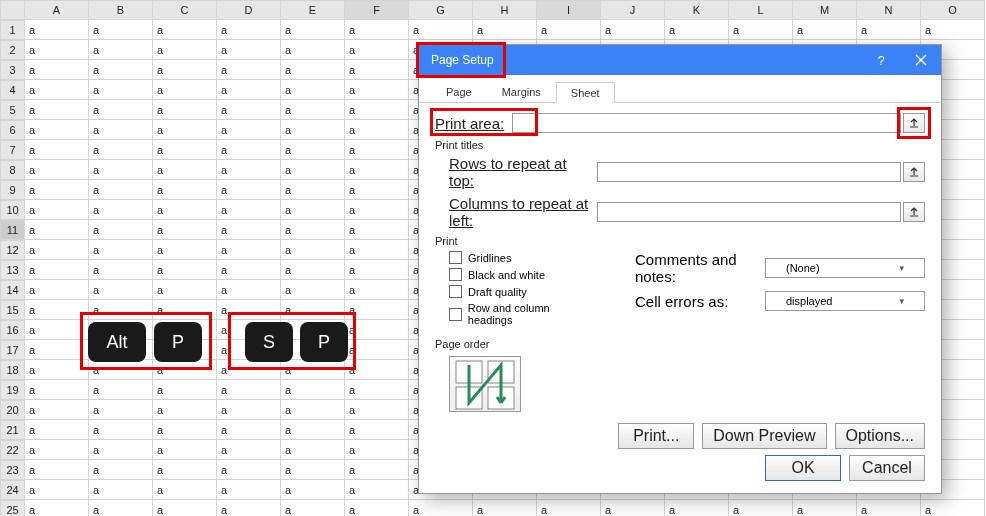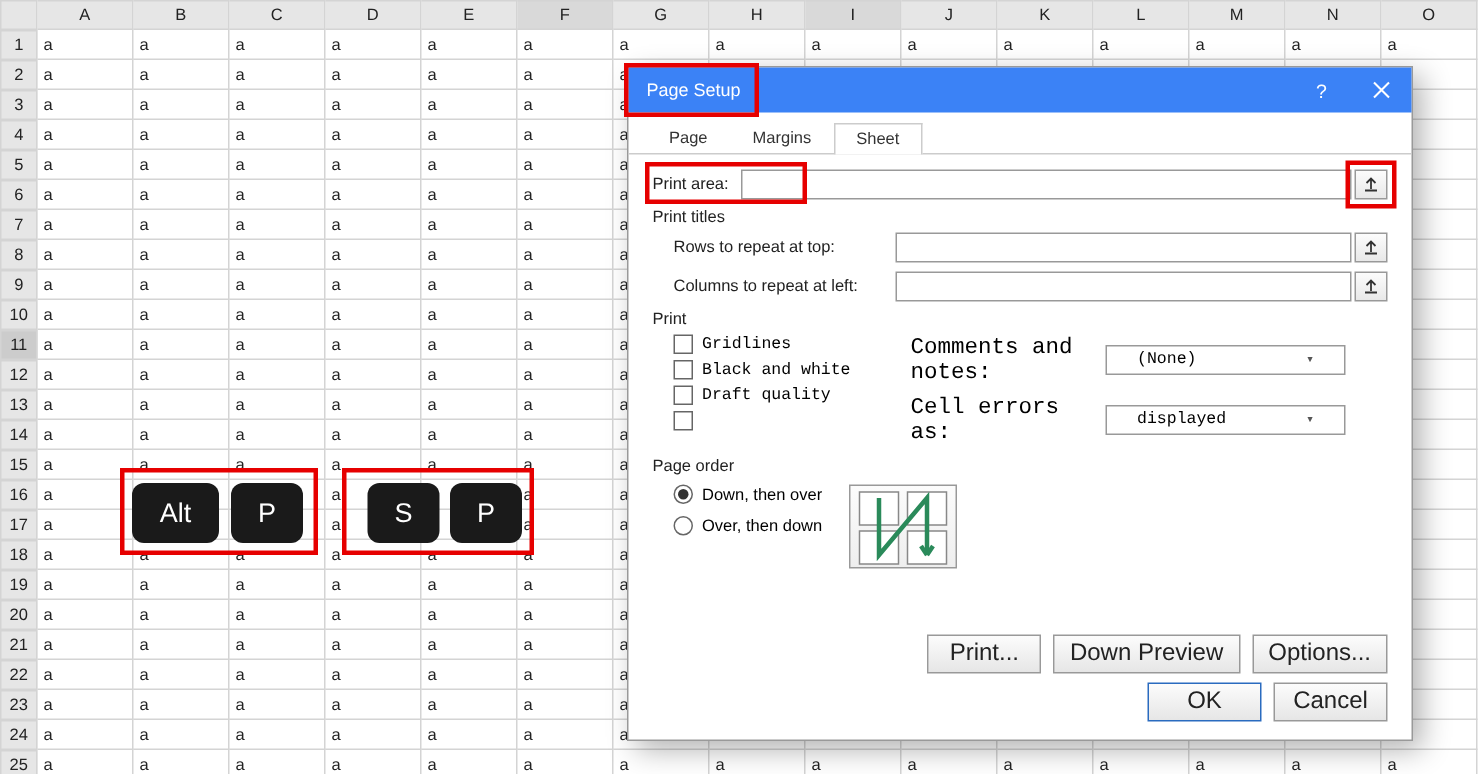--- a/index.html
+++ b/index.html
@@ -30,34 +30,34 @@
 .title-btns { position: absolute; right: 0; top: 0; height: 30px; display: flex; }
 .title-btn { width: 40px; height: 30px; display: flex; align-items: center; justify-content: center; color: #fff; font-size: 13px; }
 .rb-title { left: -3px; top: -3px; width: 90px; height: 36px; z-index: 5; position: absolute; border: 3px solid #e60000; }
 
 .tabs { display: flex; padding: 6px 12px 0 12px; border-bottom: 1px solid #ccc; gap: 0; }
 .tab { padding: 4px 14px; border: 1px solid transparent; border-bottom: none; color: #333; font-size: 11px; }
 .tab.active { border-color: #ccc; background: #fff; position: relative; top: 1px; }
 
 .body { padding: 10px 16px; }
 .form-row { display: flex; align-items: center; margin-bottom: 6px; position: relative; }
-.lbl { font-size: 11px; margin-right: 8px; color: #222; }
+.lbl { font-size: 15px; margin-right: 8px; color: #222; text-decoration: underline; }
 .inp { flex: 1; height: 20px; border: 1px solid #999; padding: 0 4px; font-size: 11px; }
 .range-btn { width: 22px; height: 20px; border: 1px solid #999; background: linear-gradient(#fcfcfc,#e8e8e8); display: flex; align-items: center; justify-content: center; margin-left: 2px; }
 .range-btn svg { width: 12px; height: 12px; }
 .rb-pa { left: -5px; top: -5px; width: 108px; height: 28px; position: absolute; border: 3px solid #e60000; }
 .rb-rb { position: absolute; border: 3px solid #e60000; }
 
 .section-lbl { font-size: 11px; margin: 4px 0 4px 0; color: #222; }
 .indent { margin-left: 14px; }
 .chk-row { display: flex; align-items: center; margin-bottom: 4px; gap: 6px; }
 .chk { width: 13px; height: 13px; border: 1px solid #666; background: #fff; }
 .radio { width: 13px; height: 13px; border: 1px solid #666; border-radius: 50%; background: #fff; display: flex; align-items: center; justify-content: center; }
 .radio.sel::after { content: ''; width: 7px; height: 7px; background: #333; border-radius: 50%; }
-.print-grid { display: flex; gap: 40px; margin-top: 4px; font-family: Liberation Mono, monospace; }
+.print-grid { display: flex; gap: 40px; margin-top: 4px; }
 .print-col { display: flex; flex-direction: column; }
 .combo { height: 20px; border: 1px solid #999; background: #fff; display: flex; align-items: center; justify-content: space-between; padding: 0 20px; width: 160px; font-size: 11px; }
 .combo .arrow { font-size: 9px; color: #555; }
 .pr-right { display: flex; flex-direction: column; gap: 6px; }
 .pr-row { display: flex; align-items: center; gap: 10px; }
 .pr-row .lbl2 { width: 120px; font-size: 15px; }
 
 .order-row { display: flex; gap: 18px; margin-top: 6px; }
 .order-col { display: flex; flex-direction: column; gap: 4px; }
 .order-img { width: 72px; height: 56px; border: 1px solid #999; background: linear-gradient(#fcfcfc,#eee); position: relative; }
@@ -609,20 +609,21 @@
         <div class="chk-row">
             <div class="chk"></div>
             <span>Black and white</span>
           </div>
         <div class="chk-row">
             <div class="chk"></div>
             <span>Draft quality</span>
           </div>
         <div class="chk-row">
             <div class="chk"></div>
+            <span>Row and column headings</span>
           </div>
       </div>
       <div class="pr-right">
         <div class="pr-row">
           <span class="lbl2">Comments and notes:</span>
           <div class="combo">
               <span>(None)</span>
               <span class="arrow">▾</span>
             </div>
         </div>
@@ -630,30 +631,20 @@
           <span class="lbl2">Cell errors as:</span>
           <div class="combo">
               <span>displayed</span>
               <span class="arrow">▾</span>
             </div>
         </div>
       </div>
     </div>
     <div class="section-lbl" style="margin-top:8px;">Page order</div>
     <div class="order-row indent">
-      <div class="order-col">
-        <div class="chk-row">
-            <div class="radio sel"></div>
-            <span>Down, then over</span>
-          </div>
-        <div class="chk-row">
-            <div class="radio"></div>
-            <span>Over, then down</span>
-          </div>
-      </div>
       <div class="order-img">
         <svg width="72" height="56" viewBox="0 0 72 56">
           <rect x="6" y="4" width="26" height="22" fill="#fff" stroke="#888"></rect>
           <rect x="38" y="4" width="26" height="22" fill="#fff" stroke="#888"></rect>
           <rect x="6" y="30" width="26" height="22" fill="#fff" stroke="#888"></rect>
           <rect x="38" y="30" width="26" height="22" fill="#fff" stroke="#888"></rect>
           <path d="M19 8 L19 46 L51 8 L51 46" stroke="#2a8a5a" stroke-width="3" fill="none"></path>
           <path d="M51 46 L47 40 M51 46 L55 40" stroke="#2a8a5a" stroke-width="3" fill="none"></path>
         </svg>
       </div>

